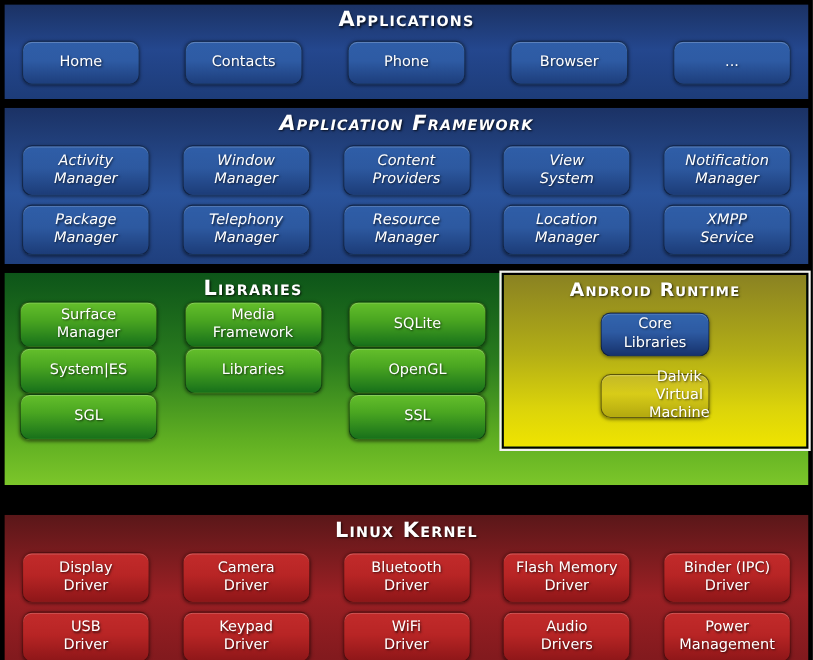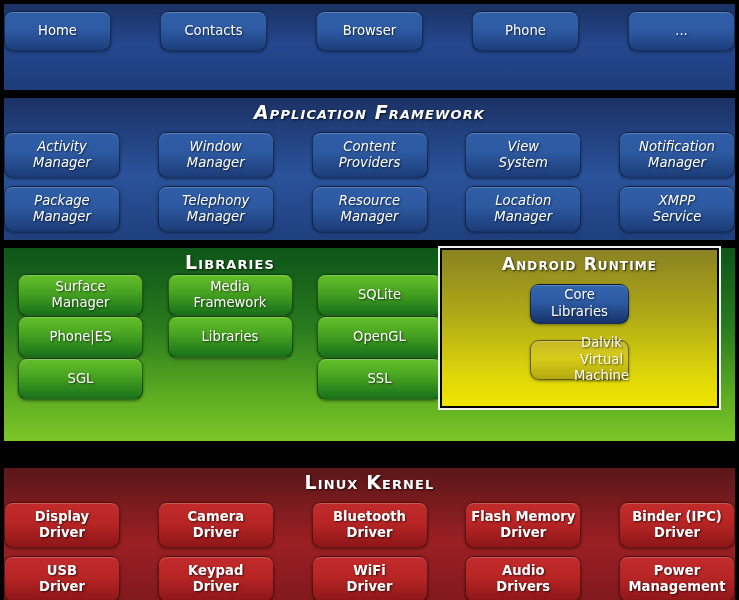--- a/index.html
+++ b/index.html
@@ -39,21 +39,21 @@
     text-shadow: 1px 1px 2px rgba(0,0,0,0.75);
     padding-top: 4px;
     line-height: 1.15;
     user-select: none;
   }
 
   
   .row {
     display: flex;
     justify-content: space-between;
-    padding: 0 0;
+    padding: 0 16px;
     box-sizing: border-box;
   }
 
   .cell {
     box-sizing: border-box;
     border-radius: 9px;
     display: flex;
     align-items: center;
     justify-content: center;
     text-align: center;
@@ -101,21 +101,21 @@
   #lib-grid { width: 452px; }
   #layer-libraries .row { margin-top: 0; padding: 0 14px; }
   #layer-libraries .cell {
     width: 125px; height: 42px;
     background: linear-gradient(to bottom, #64bf2b 0%, #4aa621 40%, #17701a 100%);
   }
 
   
   #layer-runtime {
     position: absolute;
-    left: 440px; top: 248px;
+    left: 456px; top: 248px;
     width: 279px; height: 160px;
     box-sizing: border-box;
     border: 2px solid #000000;
     outline: 2px solid #f2f2ee;
     background: linear-gradient(to bottom, #8a8222 0%, #b2ad16 45%, #dcd40a 78%, #efe400 100%);
     overflow: hidden;
   }
   #layer-runtime .layer-title { font-size: 17px; padding-top: 5px; }
   .rt-cell {
     box-sizing: border-box;
@@ -144,38 +144,39 @@
     margin-top: 16px;
     padding-left: 44px;
   }
 
   
   #layer-kernel {
     left: 2px; top: 466px;
     width: 735px; height: 151px;
     background: linear-gradient(to bottom, #5a1719 0%, #9b2024 50%, #7b181c 100%);
   }
-  #layer-kernel .row { margin-top: 8px; font-weight: bold; }
+  #layer-kernel .row { margin-top: 8px; }
   #layer-kernel .cell {
     width: 116px; height: 46px;
     background: linear-gradient(to bottom, #c22b2b 0%, #b82525 45%, #8d1618 100%);
   }
 </style>
 </head>
 <body>
 
 <div id="diagram">
 
   <section class="layer" id="layer-applications">
+    <div class="layer-title">Applications</div>
     <div class="rows">
         <div class="row">
           <div class="cell">Home</div>
           <div class="cell">Contacts</div>
+          <div class="cell">Phone</div>
           <div class="cell">Browser</div>
-          <div class="cell">Phone</div>
           <div class="cell">...</div>
         </div>
       </div>
   </section>
 
   <section class="layer" id="layer-framework">
     <div class="layer-title">Application Framework</div>
     <div class="rows">
         <div class="row">
           <div class="cell">Activity<br>Manager</div>
@@ -197,21 +198,21 @@
   <section class="layer" id="layer-libraries">
     <div id="lib-grid">
       <div class="layer-title">Libraries</div>
       <div class="rows">
           <div class="row">
             <div class="cell">Surface<br>Manager</div>
             <div class="cell">Media<br>Framework</div>
             <div class="cell">SQLite</div>
           </div>
           <div class="row">
-            <div class="cell">Phone|ES</div>
+            <div class="cell">System|ES</div>
             <div class="cell">Libraries</div>
             <div class="cell">OpenGL</div>
           </div>
           <div class="row">
             <div class="cell">SGL</div>
             <div class="cell">SSL</div>
           </div>
         </div>
     </div>
   </section>

